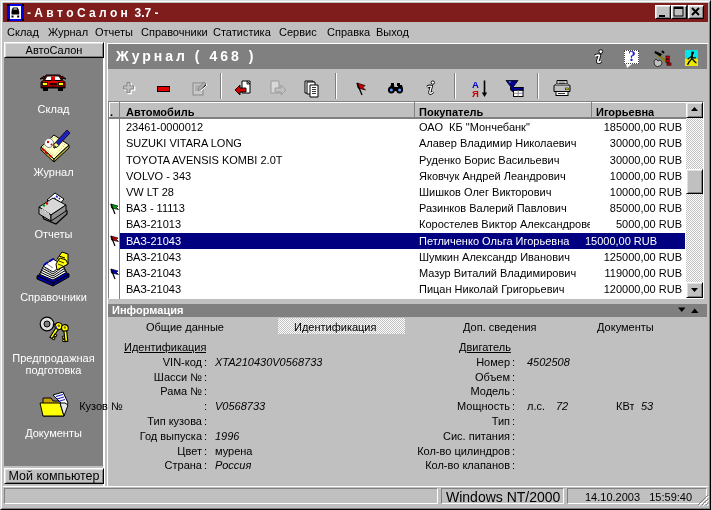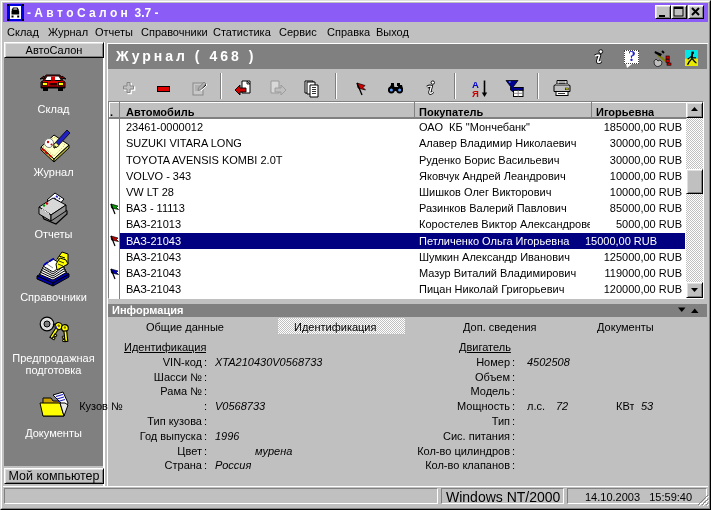--- a/index.html
+++ b/index.html
@@ -5,21 +5,21 @@
 body{width:711px;height:510px;position:relative;background:#c0c0c0;
   font-family:"Liberation Sans",sans-serif;font-size:11px;color:#000;overflow:hidden;}
 *{box-sizing:border-box;}
 .abs{position:absolute;}
 .win{position:absolute;left:0;top:0;width:711px;height:510px;
   border:1px solid;border-color:#dfdfdf #000 #000 #dfdfdf;}
 .win2{position:absolute;left:1px;top:1px;width:709px;height:508px;
   border:1px solid;border-color:#fff #808080 #808080 #fff;}
 .raised{border:1px solid;border-color:#fff #000 #000 #fff;box-shadow:inset 1px 1px 0 #dfdfdf, inset -1px -1px 0 #808080;}
 .sunken{border:1px solid;border-color:#808080 #fff #fff #808080;}
-.titlebar{position:absolute;left:3px;top:3px;width:705px;height:19px;background:#8b5cf6;}
+.titlebar{position:absolute;left:3px;top:3px;width:705px;height:19px;background:#7f1d1d;}
 .title-txt{position:absolute;left:24px;top:3px;color:#fff;font-weight:bold;font-size:12px;letter-spacing:0;white-space:pre;}
 .tbtn{position:absolute;top:2px;width:16px;height:14px;background:#c0c0c0;
   border:1px solid;border-color:#fff #000 #000 #fff;box-shadow:inset 1px 1px 0 #dfdfdf, inset -1px -1px 0 #808080;
   font-size:9px;text-align:center;line-height:12px;font-weight:bold;}
 .menubar{position:absolute;left:3px;top:22px;width:705px;height:19px;background:#c0c0c0;}
 .menubar span{position:absolute;top:4px;}
 .dith{background-image:conic-gradient(#fff 25%,#c0c0c0 0 50%,#fff 0 75%,#c0c0c0 0);background-size:2px 2px;}
 .hdrbar{background:#808080;color:#fff;font-weight:bold;}
 .cell{position:absolute;overflow:hidden;white-space:pre;}
 </style></head>
@@ -393,21 +393,21 @@
 <span class="cell" style="left:0px;top:400.2px;width:202px;text-align:center;">Кузов №</span>
 <span class="cell" style="left:204px;top:400.2px;">:</span>
 <span class="cell" style="left:215px;top:400.2px;font-style:italic;">V0568733</span>
 <span class="cell" style="left:0px;top:415.0px;width:202px;text-align:right;">Тип кузова</span>
 <span class="cell" style="left:204px;top:415.0px;">:</span>
 <span class="cell" style="left:0px;top:429.8px;width:202px;text-align:right;">Год выпуска</span>
 <span class="cell" style="left:204px;top:429.8px;">:</span>
 <span class="cell" style="left:215px;top:429.8px;font-style:italic;">1996</span>
 <span class="cell" style="left:0px;top:444.6px;width:202px;text-align:right;">Цвет</span>
 <span class="cell" style="left:204px;top:444.6px;">:</span>
-<span class="cell" style="left:215px;top:444.6px;font-style:italic;margin-left:40px;">мурена</span>
+<span class="cell" style="left:215px;top:444.6px;">мурена</span>
 <span class="cell" style="left:0px;top:459.4px;width:202px;text-align:right;">Страна</span>
 <span class="cell" style="left:204px;top:459.4px;">:</span>
 <span class="cell" style="left:215px;top:459.4px;font-style:italic;">Россия</span>
 <span class="cell" style="left:300px;top:355.8px;width:210px;text-align:right;">Номер</span>
 <span class="cell" style="left:512px;top:355.8px;">:</span>
 <span class="cell" style="left:527px;top:355.8px;font-style:italic;text-align:right;">4502508</span>
 <span class="cell" style="left:300px;top:370.6px;width:210px;text-align:right;">Объем</span>
 <span class="cell" style="left:512px;top:370.6px;">:</span>
 <span class="cell" style="left:300px;top:385.4px;width:210px;text-align:right;">Модель</span>
 <span class="cell" style="left:512px;top:385.4px;">:</span>

